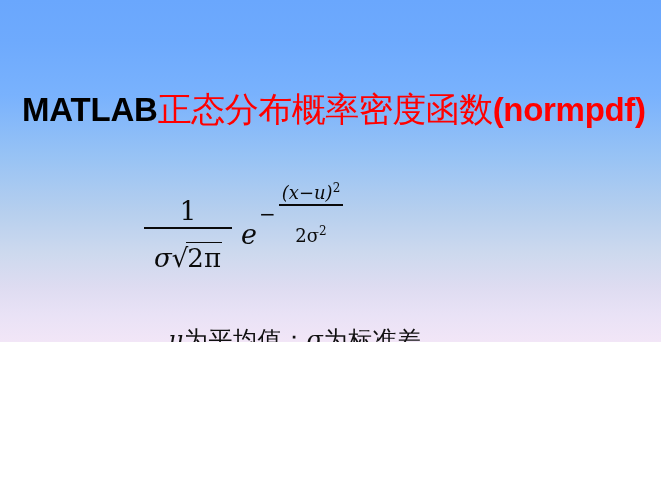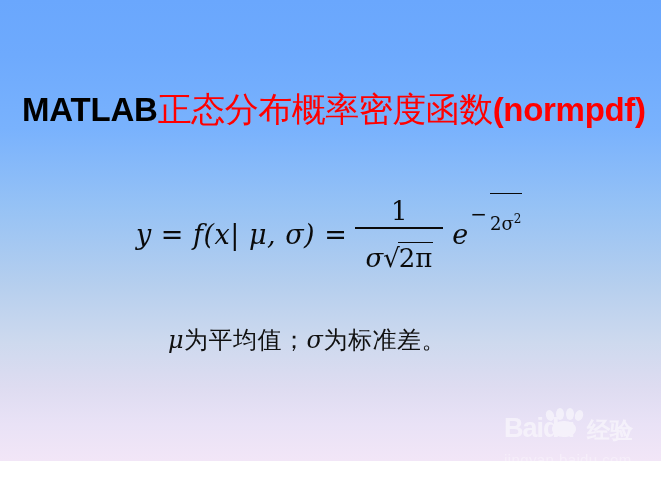--- a/index.html
+++ b/index.html
@@ -9,21 +9,21 @@
   body {
     width: 661px;
     height: 478px;
     overflow: hidden;
     font-family: "Liberation Sans", sans-serif;
   }
 
   #slide {
     position: relative;
     width: 661px;
-    height: 461px;
+    height: 342px;
     background: linear-gradient(to bottom,
         #6AA7FD 0%,
         #6EAAFD 12%,
         #79B2FD 28%,
         #96C2F5 45%,
         #B6CFEE 62%,
         #CDD9EE 74%,
         #DEDCF1 84%,
         #E9E2F6 92%,
         #F2E6F7 100%);
@@ -232,35 +232,37 @@
 <body>
 
 <div id="slide">
 
   <div id="title-block">
     <span class="title-latin">MATLAB</span><span class="title-cjk">正态分布概率密度函数</span><span class="title-tail">(normpdf)</span>
   </div>
 
   <div id="formula-block">
 
-    <span class="f-lhs">y = f(x| μ, σ) =</span>
 
     <span class="frac">
       <span class="frac-num">1</span>
       <span class="frac-bar"></span>
       <span class="frac-den">
         <span>σ</span><span class="radical">√</span><span class="radicand">2π</span>
       </span>
     </span>
 
     <span class="f-e">e</span>
 
     <span class="exponent">
       <span class="exp-minus">−</span>
       <span class="exp-frac">
+        <span class="exp-num">
+          <span>(x−u)</span><span class="sup">2</span>
+        </span>
         <span class="exp-bar"></span>
         <span class="exp-den">
           <span class="upright">2σ</span><span class="sup">2</span>
         </span>
       </span>
     </span>
 
   </div>
 
   <div id="caption">

